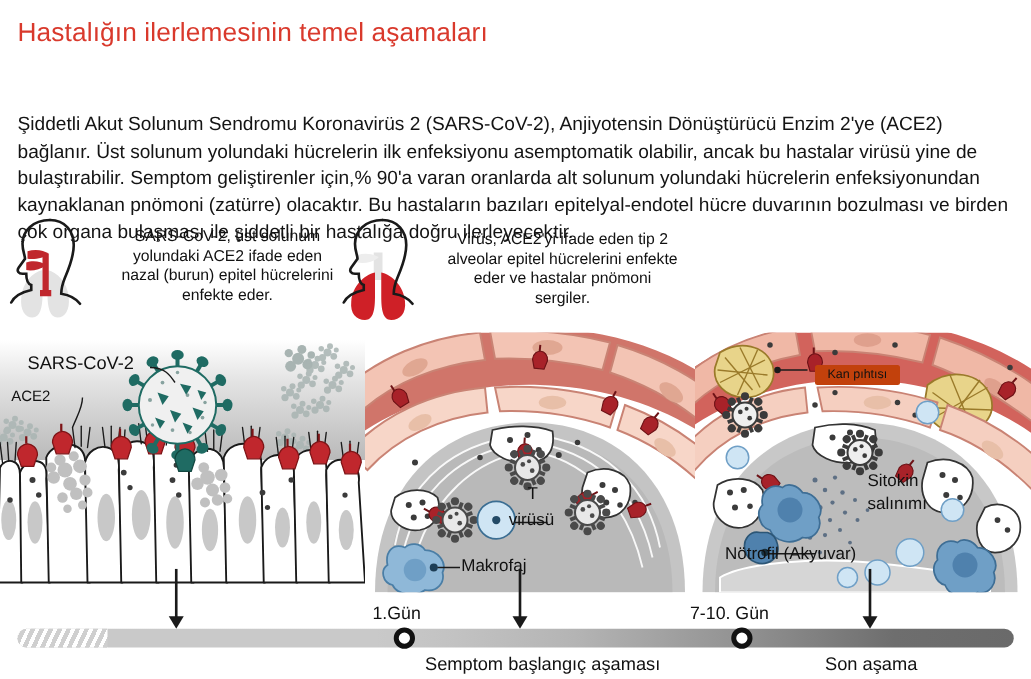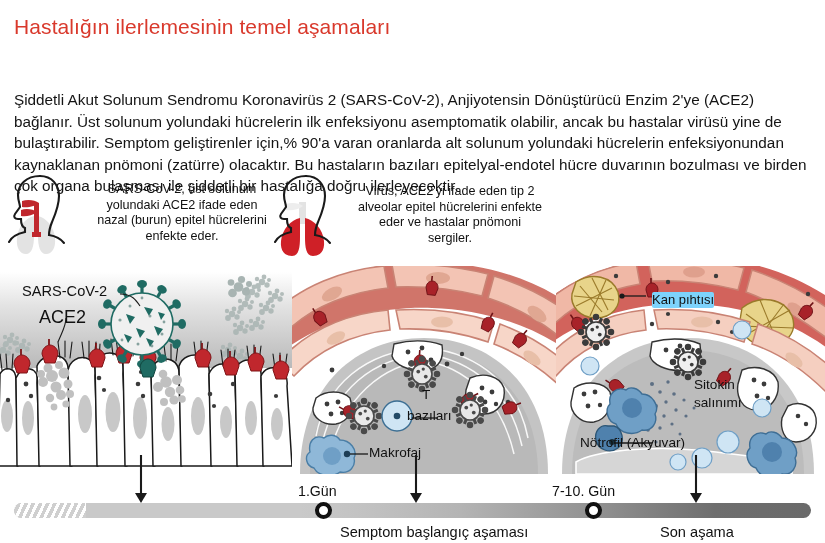--- a/index.html
+++ b/index.html
@@ -384,21 +384,21 @@
 
       <g transform="translate(148,102)">
         <path d="M-8 0 C-8 -6 -3 -9 0 -9 C3 -9 8 -6 8 0 L5 9 L-5 9 Z" fill="#1f6b63" stroke="#11463f" stroke-width="1"></path>
       </g>
 
       <path d="M120 28 C132 28 136 34 140 40" fill="none" stroke="#1a1a1a" stroke-width="1.1"></path>
       <path d="M66 52 C66 60 62 66 58 76" fill="none" stroke="#1a1a1a" stroke-width="1.1"></path>
     </svg>
 
     <div class="lbl" style="left:22px;top:18px;font-size:14.6px;">SARS-CoV-2</div>
-    <div class="lbl" style="left:39px;top:44px;font-size:18px;">ACE2</div>
+    <div class="lbl" style="left:9px;top:44px;font-size:12px;">ACE2</div>
   </div>
 
   <div class="panel p2">
     <svg width="264" height="208" viewBox="0 0 264 208">
       <defs>
         <clipPath id="clipP2">
             <rect x="0" y="0" width="264" height="208"></rect>
           </clipPath>
         <g id="virion2">
           <g fill="#4a4a4a">
@@ -569,21 +569,21 @@
           <path d="M32 172 C22 168 16 176 18 186 C12 190 14 200 22 202 C26 210 40 212 48 206
                    C58 208 64 200 62 192 C66 184 58 174 48 174 C44 168 36 168 32 172 Z" fill="#8fb8d8" stroke="#4a7ea6" stroke-width="1.4"></path>
           <circle cx="40" cy="190" r="9" fill="#6f9fc6"></circle>
           <circle cx="55" cy="188" r="3.2" fill="#1d3d55"></circle>
         </g>
         <path d="M58 188 L76 188" stroke="#1a1a1a" stroke-width="1.3"></path>
       </g>
     </svg>
 
     <div class="lbl" style="left:130px;top:122px;font-size:13.6px;">T</div>
-    <div class="lbl" style="left:115px;top:143px;font-size:13.6px;">bazıları</div>
+    <div class="lbl" style="left:115px;top:143px;font-size:13.6px;">virüsü</div>
     <div class="lbl" style="left:77px;top:180px;font-size:13.6px;">Makrofaj</div>
   </div>
 
   <div class="panel p3">
     <svg width="269" height="208" viewBox="0 0 269 208">
       <defs>
         <clipPath id="clipP3">
             <rect x="0" y="0" width="269" height="208"></rect>
           </clipPath>
         <g id="virion3">
@@ -793,21 +793,21 @@
           <circle cx="172" cy="176" r="11"></circle>
           <circle cx="146" cy="192" r="10"></circle>
           <circle cx="206" cy="142" r="9"></circle>
           <circle cx="34" cy="100" r="9"></circle>
           <circle cx="186" cy="64" r="9"></circle>
           <circle cx="122" cy="196" r="8"></circle>
         </g>
       </g>
     </svg>
 
-    <div class="lbl" style="left:96px;top:26px;font-size:13px;background:#7dd3fc;padding:1px 0;border-radius:2px;">Kan pıhtısı</div>
+    <div class="lbl" style="left:96px;top:26px;font-size:10px;background:#c2410c;padding:1px 10px;border-radius:2px;">Kan pıhtısı</div>
     <div class="lbl" style="left:138px;top:112px;font-size:13.6px;">Sitokin</div>
     <div class="lbl" style="left:138px;top:130px;font-size:13.6px;">salınımı</div>
     <div class="lbl" style="left:24px;top:170px;font-size:13.6px;">Nötrofil (Akyuvar)</div>
   </div>
 
   <svg class="arrow" style="left:132px;top:455px;" width="18" height="50">
     <path d="M9 0 L9 40" stroke="#1a1a1a" stroke-width="2.1"></path>
     <path d="M3 38 L9 48 L15 38 Z" fill="#1a1a1a"></path>
   </svg>
   <svg class="arrow" style="left:407px;top:455px;" width="18" height="50">

